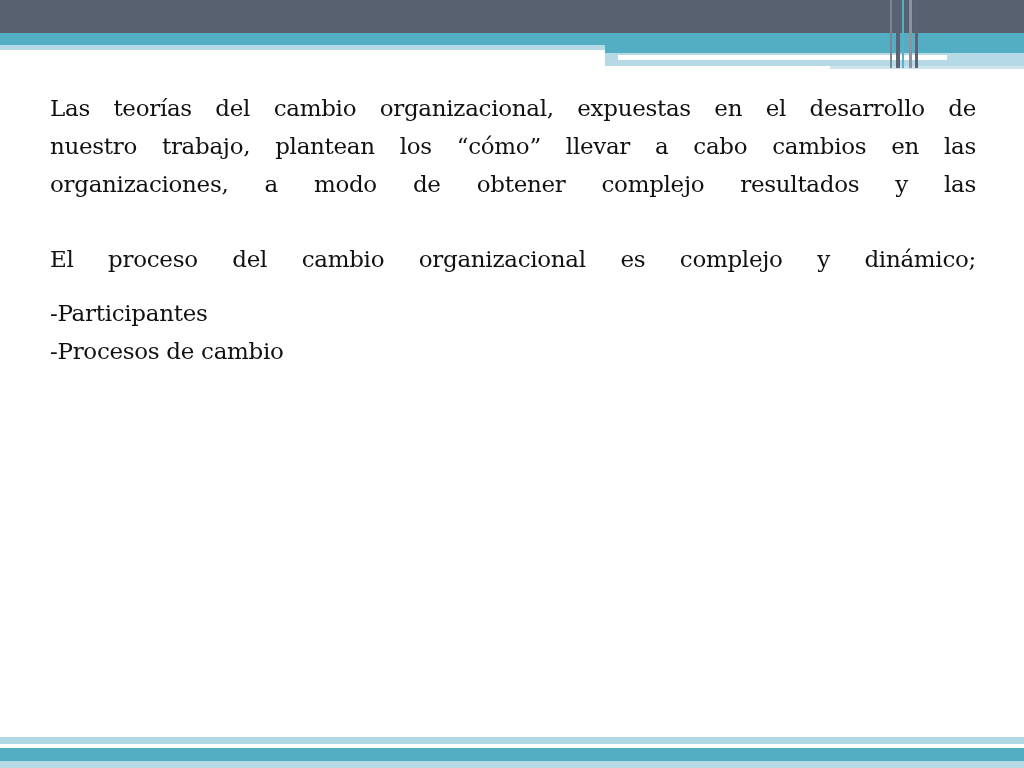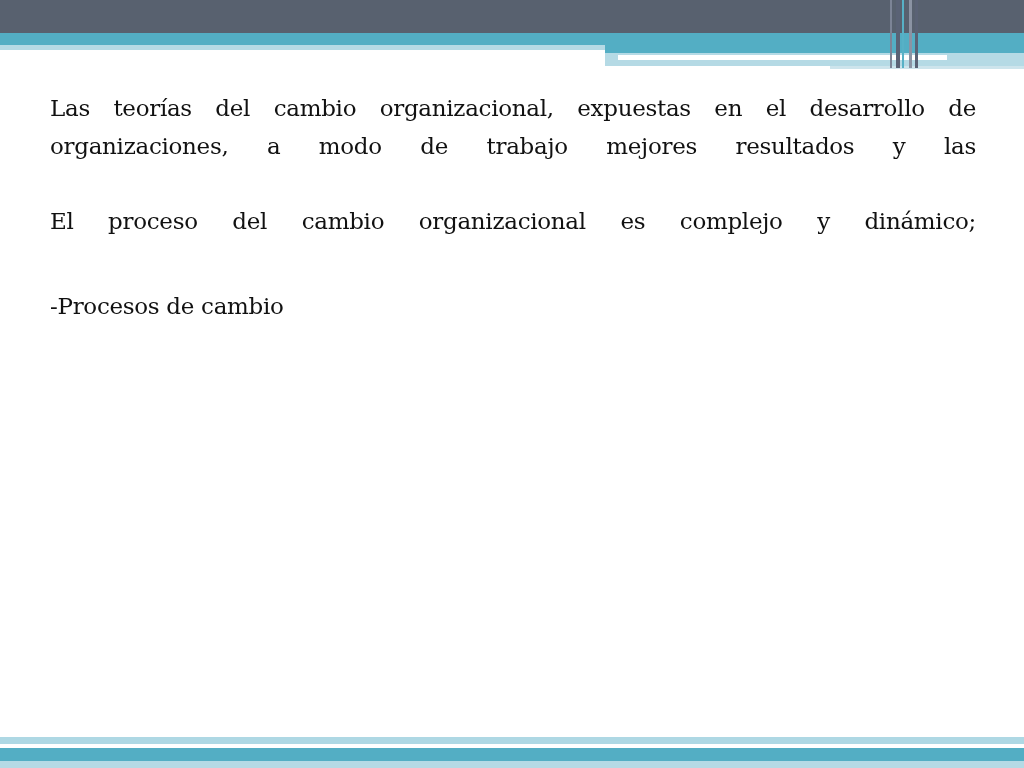--- a/index.html
+++ b/index.html
@@ -47,21 +47,21 @@
     position: absolute;
     left: 50px; top: 89px;
     width: 926px;
     color: #111111;
     font-size: 23px;
     line-height: 38px;
     letter-spacing: -0.3px;
   }
   .para { margin: 0; }
   .para.gap-after-1 { margin-bottom: 37px; }
-  .para.gap-after-2 { margin-bottom: 47px; }
+  .para.gap-after-2 { margin-bottom: 16px; }
   .line { white-space: nowrap; }
   .line.just {
     white-space: normal;
     text-align: justify;
     text-align-last: justify;
   }
 </style>
 </head>
 <body>
 
@@ -72,26 +72,28 @@
   <div class="deco hdr-light-left" style="background: rgb(181, 218, 229);"></div>
   <div class="deco hdr-teal-right" style="background: rgb(83, 174, 196);"></div>
   <div class="deco hdr-light-right" style="background: rgb(181, 218, 229);"></div>
   <div class="deco hdr-white-stripe"></div>
   <div class="deco hdr-pale-step" style="background: rgb(205, 228, 236);"></div>
   <div class="deco hdr-pinstripes"></div>
 
   <div class="body-text" style="color: rgb(17, 17, 17);">
       <div class="para gap-after-1">
         <div class="line just">Las teorías del cambio organizacional, expuestas en el desarrollo de</div>
-        <div class="line just">organizaciones, a modo de trabajo mejores resultados y las</div>
+        <div class="line just">nuestro trabajo, plantean los “cómo” llevar a cabo cambios en las</div>
+        <div class="line just">organizaciones, a modo de obtener complejo resultados y las</div>
       </div>
       <div class="para gap-after-2">
         <div class="line just">El proceso del cambio organizacional es complejo y dinámico;</div>
       </div>
       <div class="para">
+        <div class="line">-Participantes</div>
         <div class="line">-Procesos de cambio</div>
       </div>
     </div>
 
   <div class="deco ftr-light" style="background: rgb(174, 216, 228);"></div>
   <div class="deco ftr-teal" style="background: rgb(83, 174, 196);"></div>
   <div class="deco ftr-pale" style="background: rgb(181, 218, 229);"></div>
 
 </div>
 

